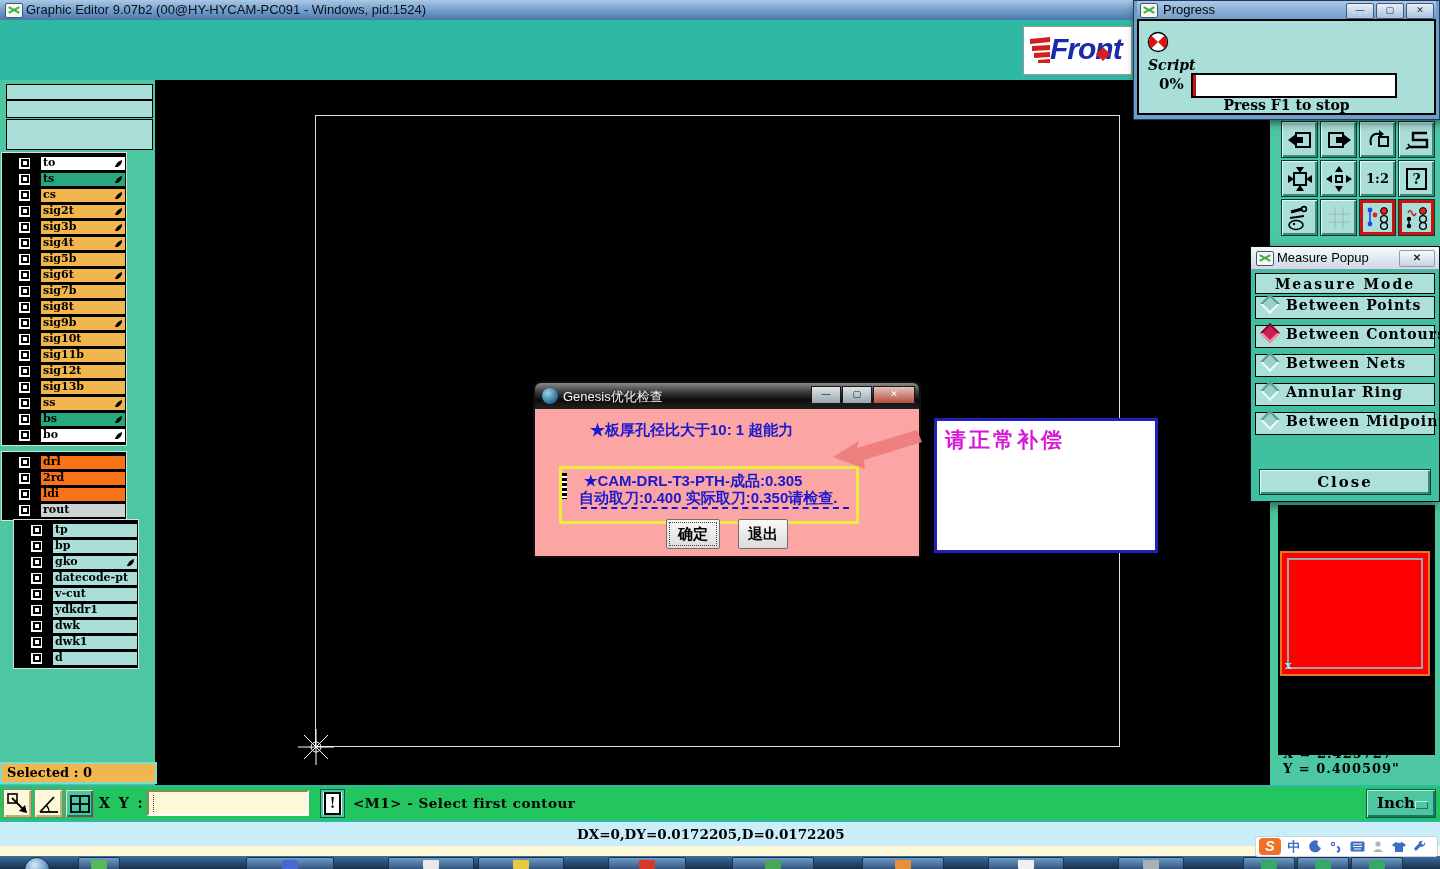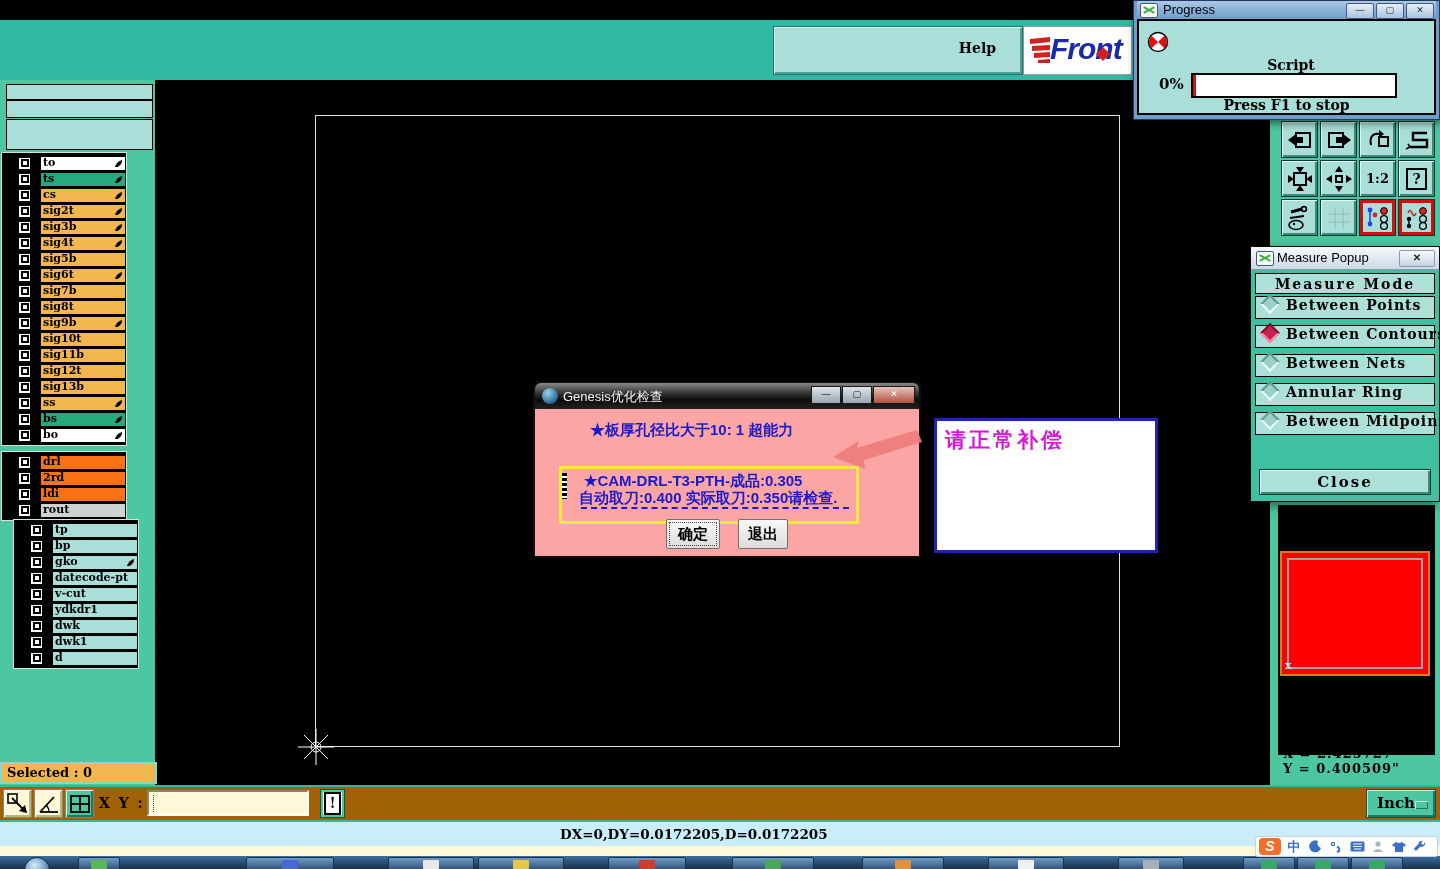--- a/index.html
+++ b/index.html
@@ -69,21 +69,21 @@
   .pwin{left:1133px;top:0;width:307px;height:120px;background:#6f9cc8;border:1px solid #20395c;
     box-shadow:2px 3px 8px rgba(0,0,0,.55);box-sizing:border-box;padding:0 3px 3px 3px;}
   .ptitle{height:18px;position:relative;background:linear-gradient(#aac8e6,#6f9cc8);}
   .ptitle .ttext{position:absolute;left:26px;top:1px;font-family:"Liberation Sans",sans-serif;font-size:13px;}
   .ptitle .winicon{top:2px;left:3px;}
   .capbtns{position:absolute;right:2px;top:2px;display:flex;gap:2px;}
   .capbtn{width:26px;height:14px;background:linear-gradient(#e8f0f8,#a8c2dc);border:1px solid #41597e;
     border-radius:2px;font-family:"Liberation Sans",sans-serif;font-size:9px;line-height:13px;
     text-align:center;color:#1a2a42;}
   .pbody{position:relative;height:96px;background:#a9ded9;border:2px solid #000;box-sizing:border-box;}
-  .pscript{position:absolute;left:9px;right:0;top:36px;text-align:center;font-size:14px;font-weight:bold;}
+  .pscript{position:absolute;left:9px;right:0;top:36px;text-align:left;font-size:14px;font-weight:bold;font-style:italic;}
   .ppct{position:absolute;left:20px;top:54px;font-size:15px;font-weight:bold;}
   .pbar{position:absolute;left:52px;top:52px;width:202px;height:21px;background:#fff;border:2px solid #000;}
   .pbar .fill{position:absolute;left:0;top:0;bottom:0;width:3px;background:#cc1111;}
   .phint{position:absolute;left:0;right:0;top:76px;text-align:center;font-size:14px;font-weight:bold;}
 
   
   .mwin{left:1250px;top:246px;width:190px;height:256px;background:#3fc0a0;border:1px solid #0a0a0a;
     box-shadow:-3px 4px 10px rgba(0,0,0,.5);box-sizing:border-box;}
   .mtitle{height:22px;background:linear-gradient(#f6fafc,#cdd9e6);position:relative;border-bottom:1px solid #8a9ab0;}
   .mtitle .ttext{position:absolute;left:26px;top:3px;font-family:"Liberation Sans",sans-serif;font-size:13px;}
@@ -129,42 +129,42 @@
   .gok .focus-ring{position:absolute;inset:2px;border:1px dotted #444;}
   .gcancel{left:203px;width:50px;}
 
   
   .notebox{left:934px;top:418px;width:224px;height:135px;background:#fff;border:3px solid #2222bb;box-sizing:border-box;}
   .notebox .ntext{position:absolute;left:8px;top:5px;color:#d818d8;font-weight:bold;font-size:21px;
     letter-spacing:3px;font-family:"Liberation Sans",sans-serif;}
 
   
   .tealline{background:#2fb9a4;}
-  .cmdbar{left:0;top:787px;width:1440px;height:33px;background:#a16207;}
+  .cmdbar{left:0;top:787px;width:1440px;height:33px;background:#22c55e;}
   .cbtn{position:absolute;top:2px;width:29px;height:29px;background:#fdf9d8;border:1px solid #8a8660;
     box-shadow:inset 1px 1px 0 #fff, inset -2px -2px 0 #b8b48a;box-sizing:border-box;
     display:flex;align-items:center;justify-content:center;}
   .cbtn.active{background:#4cc7a2;box-shadow:inset 1px 1px 0 #c8f4e8, inset -2px -2px 0 #1d7668;}
   .xylabel{position:absolute;left:99px;top:0;line-height:33px;font-size:14px;font-weight:bold;letter-spacing:2px;}
   .xyinput{position:absolute;left:147px;top:3px;width:162px;height:26px;background:#fdf9d8;
     border:2px solid;border-color:#8a8660 #ffffff #ffffff #8a8660;box-sizing:border-box;}
   .caret{position:absolute;left:4px;top:3px;height:17px;border-left:1px dotted #444;}
   .alertbtn{position:absolute;left:320px;top:2px;width:25px;height:29px;background:#fff;
     border:1px solid #0a5a4c;box-shadow:inset 0 0 0 2px #4cc7a2;box-sizing:border-box;
     display:flex;align-items:center;justify-content:center;}
   .alertbtn .bang{border:2px solid #000;width:13px;height:19px;text-align:center;font-size:14px;
     font-weight:bold;line-height:18px;}
   .cmsg{position:absolute;left:353px;top:0;line-height:33px;font-size:13.5px;font-weight:bold;letter-spacing:.5px;}
   .inchbtn{position:absolute;left:1366px;top:2px;width:70px;height:29px;background:#4cc7a2;
     border:1px solid #0a5a4c;box-shadow:inset 1px 1px 0 #b8f0e0, inset -2px -2px 0 #1d7668;
     box-sizing:border-box;font-size:15px;font-weight:bold;line-height:27px;padding-left:10px;}
   .inchbtn .widget{position:absolute;right:7px;top:11px;width:13px;height:8px;background:#4cc7a2;
     box-shadow:inset 1px 1px 0 #b8f0e0, inset -1px -1px 0 #1d7668;}
   .statusbar{left:0;top:822px;width:1440px;height:24px;background:#c9eefa;}
-  .statusbar .stext{position:absolute;left:560px;top:0;line-height:24px;font-size:13.5px;font-weight:bold;}
+  .statusbar .stext{position:absolute;left:577px;top:0;line-height:24px;font-size:13.5px;font-weight:bold;}
   .creamstrip{left:0;top:846px;width:1440px;height:10px;background:#fdf9d8;}
 
   
   .tray{left:1255px;top:836px;width:183px;height:21px;background:#fff;border:1px solid #c8d4e0;
     border-radius:3px;display:flex;align-items:center;gap:5px;padding:0 3px;box-sizing:border-box;}
   .slogo{width:22px;height:17px;background:#f07028;border-radius:4px;color:#fff;font-weight:bold;
     font-style:italic;font-size:14px;text-align:center;line-height:16px;font-family:"Liberation Sans",sans-serif;}
   .trayicon{width:16px;height:16px;display:flex;align-items:center;justify-content:center;
     color:#3a6fc4;font-size:13px;font-weight:bold;}
   .taskbar{left:0;top:856px;width:1440px;height:13px;background:linear-gradient(#3e6f9e,#16304e);}
@@ -185,25 +185,26 @@
       <g stroke="#fff" stroke-width="1" fill="none">
         <line x1="18" y1="0" x2="18" y2="36"></line>
           <line x1="0" y1="18" x2="36" y2="18"></line>
         <line x1="6" y1="6" x2="30" y2="30"></line>
           <line x1="6" y1="30" x2="30" y2="6"></line>
         <circle cx="18" cy="18" r="5"></circle>
       </g>
     </svg>
   </div>
 
+  <div class="abs titlebar">
+    <span class="winicon"></span>
+    <span class="ttext">Graphic Editor 9.07b2 (00@HY-HYCAM-PC091 - Windows, pid:1524)</span>
+  </div>
 
   <div class="abs menuband"></div>
-  <div class="abs helppanel">
-    <span class="hlabel">Help</span>
-  </div>
   <div class="abs logobox">
     <svg class="stripes" viewBox="0 0 22 26">
       <g fill="#d02020">
         <polygon points="0,2 20,0 20,5 0,7"></polygon>
           <polygon points="2,9 20,8 20,13 2,14"></polygon>
         <polygon points="4,16 20,15 20,20 4,21"></polygon>
           <polygon points="8,23 20,22 20,26 8,26"></polygon>
       </g>
     </svg>
     <span class="ltext">Front</span>
@@ -648,20 +649,21 @@
         </svg>
     </div>
     <span class="xylabel">X Y :</span>
     <div class="xyinput">
       <span class="caret"></span>
       <span></span>
     </div>
     <div class="alertbtn">
       <span class="bang">!</span>
     </div>
+    <span class="cmsg">&lt;M1&gt; - Select first contour</span>
     <div class="inchbtn">
       <span>Inch</span>
       <span class="widget"></span>
     </div>
   </div>
   <div class="abs tealline" style="left:0;top:820px;width:1440px;height:2px;"></div>
 
   <div class="abs statusbar">
     <span class="stext">DX=0,DY=0.0172205,D=0.0172205</span>
   </div>

